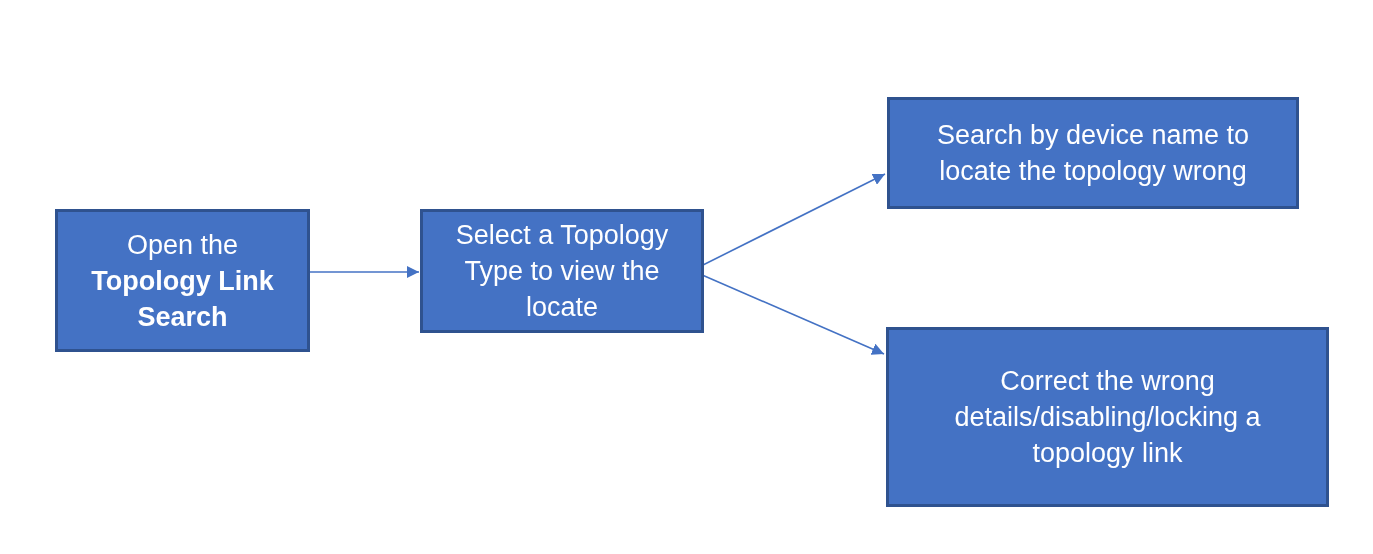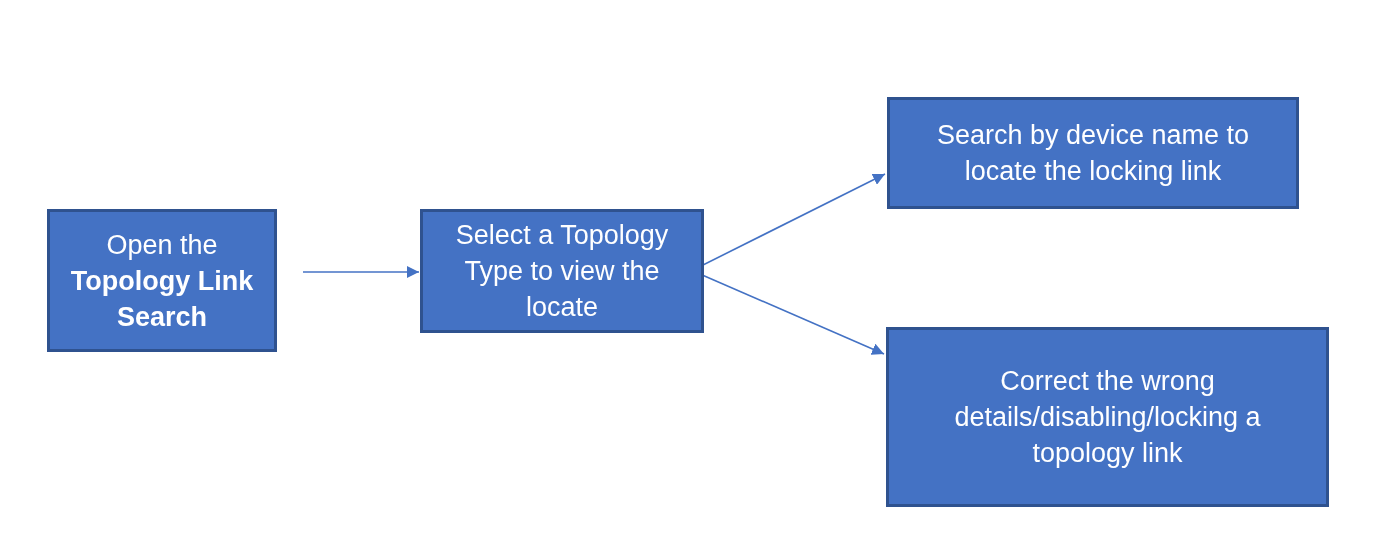--- a/index.html
+++ b/index.html
@@ -37,21 +37,21 @@
     display: flex;
     flex-direction: column;
     align-items: center;
     justify-content: center;
     text-align: center;
     font-size: 27px;
     line-height: 36px;
   }
   .flow-node .line { white-space: nowrap; }
   .flow-node .line.bold { font-weight: bold; }
-  .node-1 { left: 47px;  top: 209px; width: 230px; height: 143px; }
+  .node-1 { left: 55px;  top: 209px; width: 255px; height: 143px; }
   .node-2 { left: 420px; top: 209px; width: 284px; height: 124px; }
   .node-3 { left: 887px; top: 97px;  width: 412px; height: 112px; }
   .node-4 { left: 886px; top: 327px; width: 443px; height: 180px; }
 </style>
 </head>
 <body>
 
 <div class="canvas">
 
   <svg class="connector-layer" width="1373" height="554" viewBox="0 0 1373 554" xmlns="http://www.w3.org/2000/svg">
@@ -72,21 +72,21 @@
   </div>
 
   <div class="flow-node node-2">
     <div class="line">Select a Topology</div>
     <div class="line">Type to view the</div>
     <div class="line">locate</div>
   </div>
 
   <div class="flow-node node-3">
     <div class="line">Search by device name to</div>
-    <div class="line">locate the locking link</div>
+    <div class="line">locate the topology wrong</div>
   </div>
 
   <div class="flow-node node-4">
     <div class="line">Correct the wrong</div>
     <div class="line">details/disabling/locking a</div>
     <div class="line">topology link</div>
   </div>
 
 </div>
 

